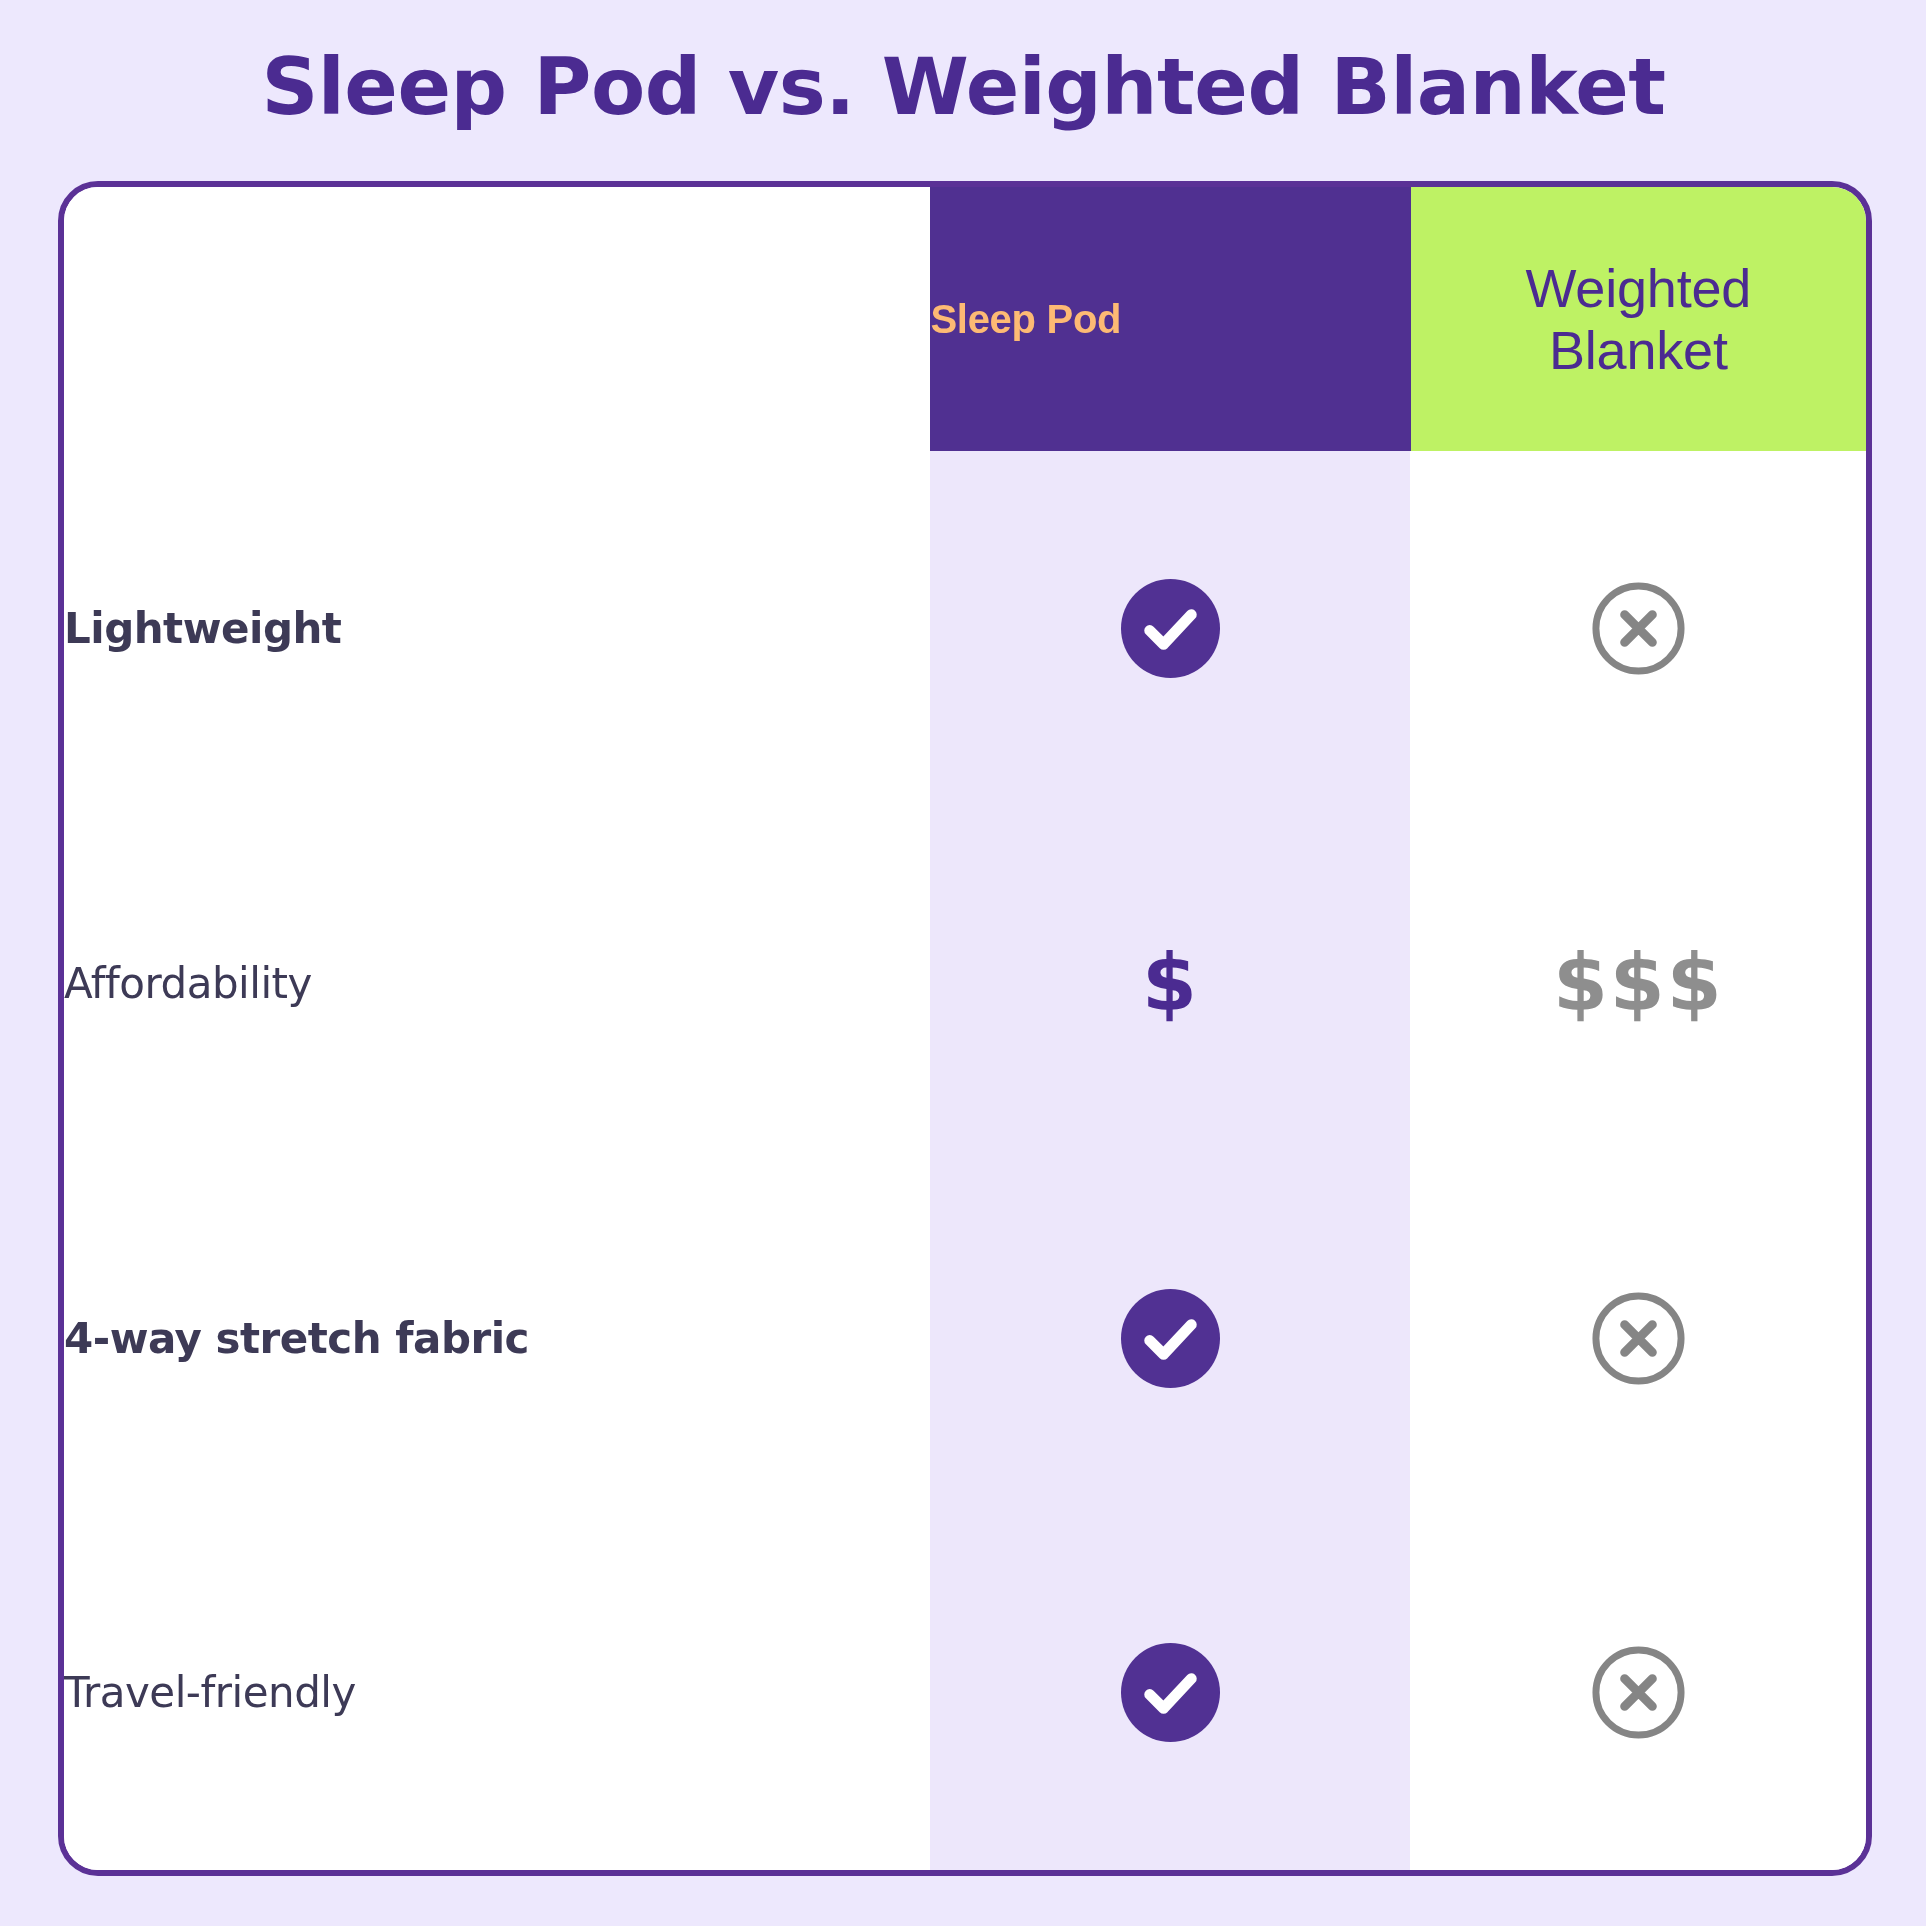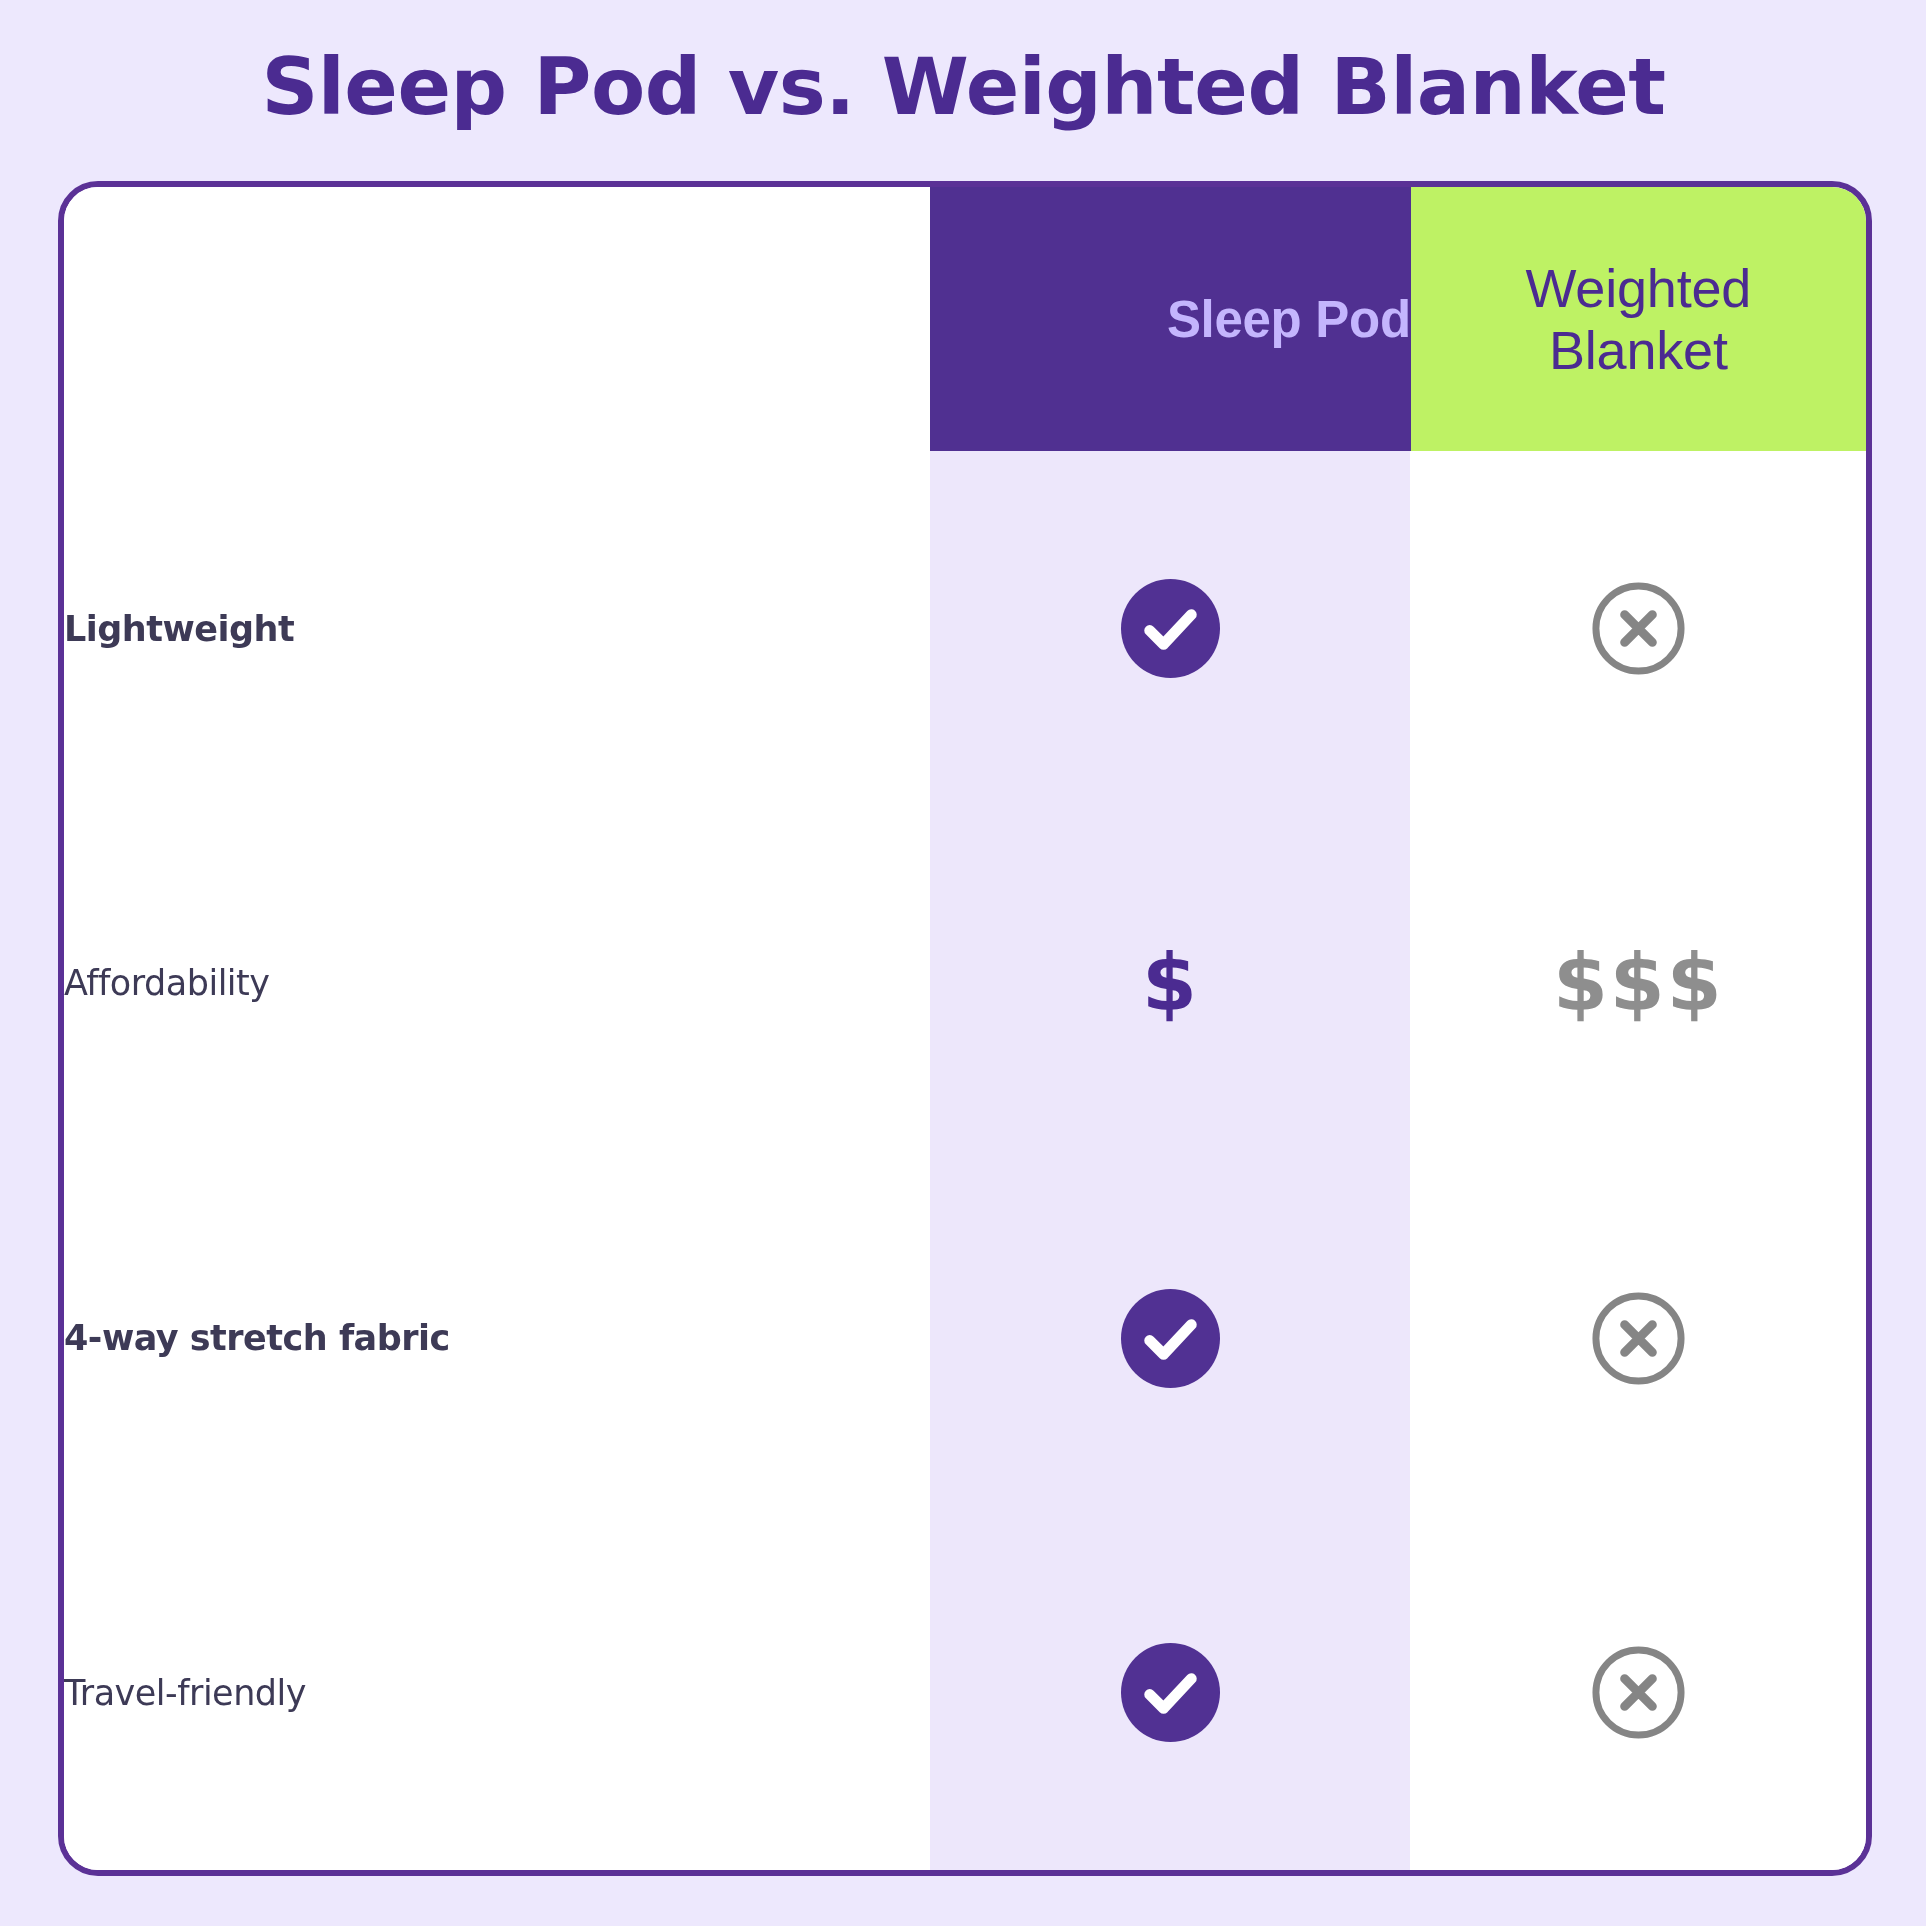--- a/index.html
+++ b/index.html
@@ -84,24 +84,24 @@
   
   .hdr-row { height: 220px; }
 
   .hdr-blank {
     background: #FFFFFF;
     border-right: 2px solid #D8D2EE;
   }
 
   .hdr-pod {
     background: #503091;
-    color: #c4b5fd;
-    font-size: 51px;
-    font-weight: bold;
-    text-align: right;
+    color: #fdba74;
+    font-size: 40px;
+    font-weight: bold;
+    text-align: left;
     font-family: "Liberation Sans", sans-serif;
     letter-spacing: -0.3px;
   }
 
   .hdr-blanket {
     background: #bef264;
     color: #4B2B91;
     font-size: 54px;
     font-weight: normal;
     text-align: center;
@@ -111,21 +111,21 @@
   }
 
   
   .body-row { height: 295px; }
 
   .cell-feature {
     background: #FFFFFF;
     border-top: 2px solid #D8D2EE;
     border-right: 2px solid #D8D2EE;
     padding-left: 57px;
-    font-size: 35px;
+    font-size: 42px;
     font-weight: bold;
     color: #3D3A56;
     font-family: "DejaVu Sans", sans-serif;
     letter-spacing: -0.5px;
   }
   .cell-feature.light { font-weight: normal; }
 
   .cell-pod {
     background: transparent;
     border-top: 2px solid #D8D2EE;

